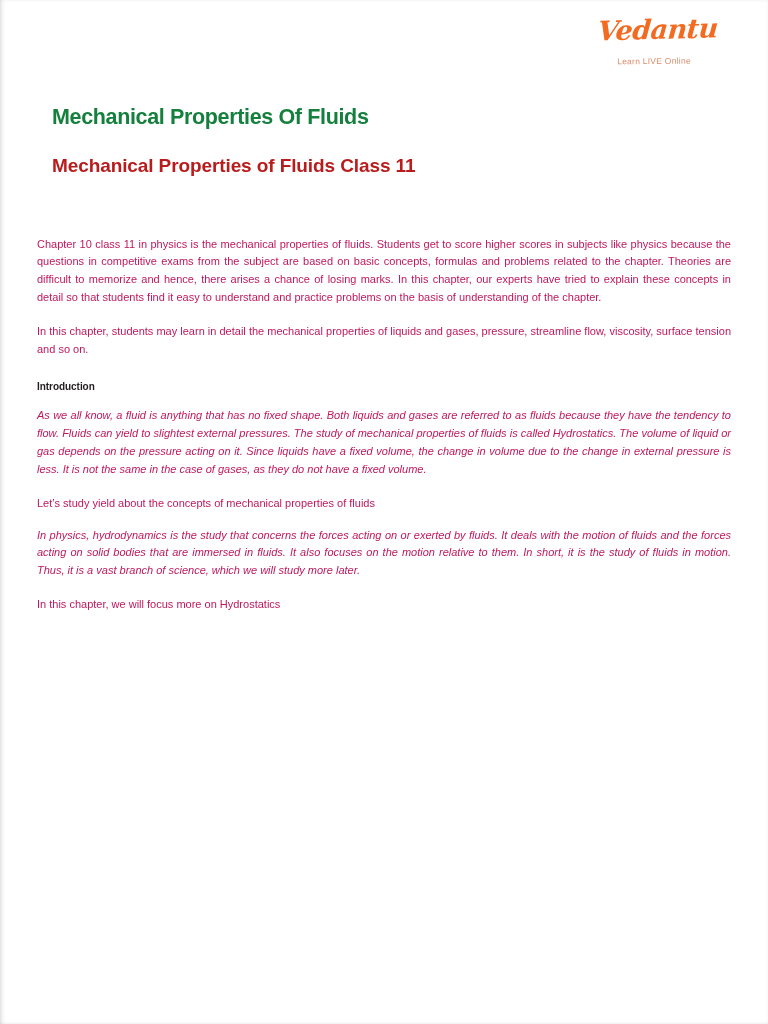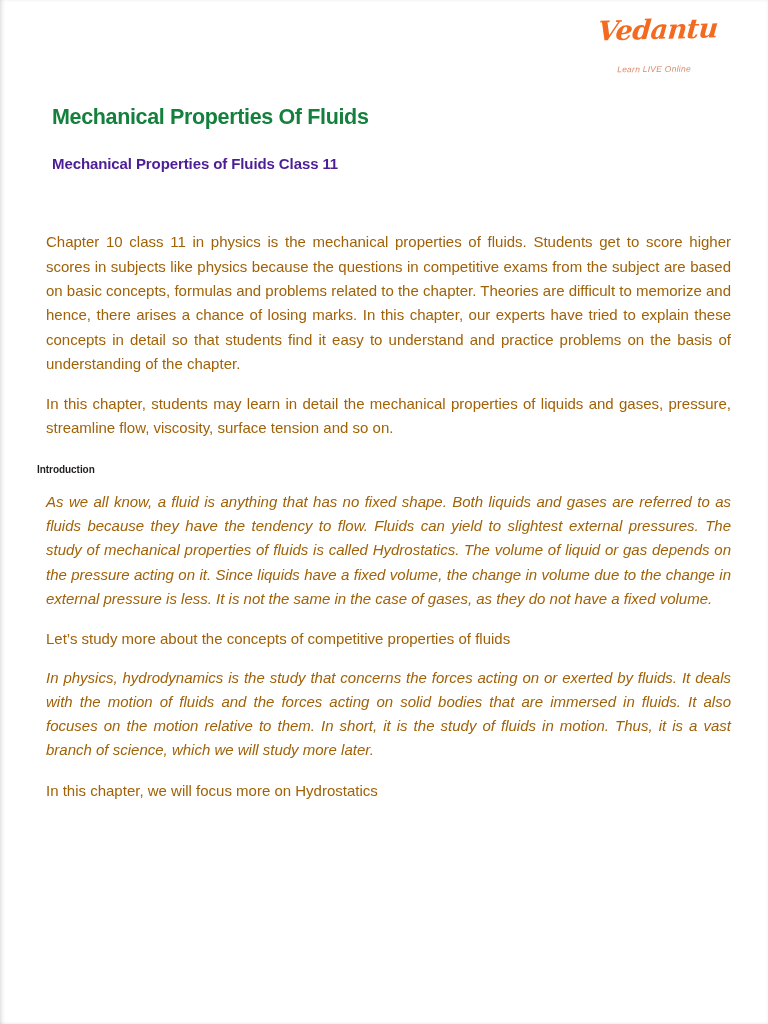--- a/index.html
+++ b/index.html
@@ -41,26 +41,25 @@
     font-size: 27px;
     line-height: 1.05;
     font-weight: 700;
     font-style: italic;
     letter-spacing: -0.6px;
     color: #f26b21;
     transform: skewX(-6deg) rotate(-1.5deg);
   }
   .logo-tagline {
     display: block;
-    margin-top: 20px;
+    margin-top: 12px;
     font-size: 8.5px;
     letter-spacing: 0.25px;
     color: #d98b6a;
     transform: rotate(-0.5deg);
-    font-style: italic;
   }
 
   
   .doc {
     position: absolute;
     left: 37px;
     right: 37px;
     top: 104px;
   }
 
@@ -68,43 +67,43 @@
     margin: 0 0 0 15px;
     font-size: 21.5px;
     line-height: 1.25;
     font-weight: 800;
     letter-spacing: -0.35px;
     color: #15803d;
   }
 
   h2.doc-subtitle {
     margin: 23px 0 0 15px;
-    font-size: 15px;
+    font-size: 19px;
     line-height: 1.3;
     font-weight: 700;
     letter-spacing: -0.1px;
-    color: #4c1d95;
+    color: #b91c1c;
   }
 
   h3.section-heading {
     margin: 22px 0 0 0;
     font-size: 10px;
     line-height: 1.3;
     font-weight: 700;
     letter-spacing: -0.05px;
     color: #231f20;
   }
 
   p.body-text {
-    margin: 16px 0 0 9px;
-    font-size: 15px;
+    margin: 16px 0 0 0;
+    font-size: 11px;
     line-height: 1.62;
     text-align: justify;
     text-justify: inter-word;
-    color: #a16207;
+    color: #be185d;
   }
   p.body-text.first-para { margin-top: 57px; }
   p.after-heading { margin-top: 14px; font-style: italic; }
 </style>
 </head>
 <body>
 
 <div class="page">
 
   <div class="logo-wrap">
@@ -119,21 +118,21 @@
     <h2 class="doc-subtitle">Mechanical Properties of Fluids Class 11</h2>
 
     <p class="body-text first-para">Chapter 10 class 11 in physics is the mechanical properties of fluids. Students get to score higher scores in subjects like physics because the questions in competitive exams from the subject are based on basic concepts, formulas and problems related to the chapter. Theories are difficult to memorize and hence, there arises a chance of losing marks. In this chapter, our experts have tried to explain these concepts in detail so that students find it easy to understand and practice problems on the basis of understanding of the chapter.</p>
 
     <p class="body-text">In this chapter, students may learn in detail the mechanical properties of liquids and gases, pressure, streamline flow, viscosity, surface tension and so on.</p>
 
     <h3 class="section-heading">Introduction</h3>
 
     <p class="body-text after-heading">As we all know, a fluid is anything that has no fixed shape. Both liquids and gases are referred to as fluids because they have the tendency to flow. Fluids can yield to slightest external pressures. The study of mechanical properties of fluids is called Hydrostatics. The volume of liquid or gas depends on the pressure acting on it. Since liquids have a fixed volume, the change in volume due to the change in external pressure is less. It is not the same in the case of gases, as they do not have a fixed volume.</p>
 
-    <p class="body-text">Let’s study more about the concepts of competitive properties of fluids</p>
+    <p class="body-text">Let’s study yield about the concepts of mechanical properties of fluids</p>
 
 
 
 
     <p class="body-text after-heading">In physics, hydrodynamics is the study that concerns the forces acting on or exerted by fluids. It deals with the motion of fluids and the forces acting on solid bodies that are immersed in fluids. It also focuses on the motion relative to them. In short, it is the study of fluids in motion. Thus, it is a vast branch of science, which we will study more later.</p>
 
     <p class="body-text">In this chapter, we will focus more on Hydrostatics</p>
 
   </div>
 </div>

